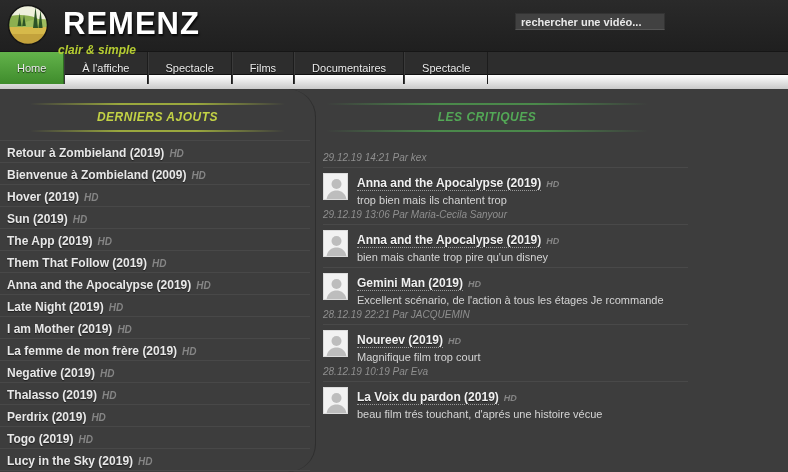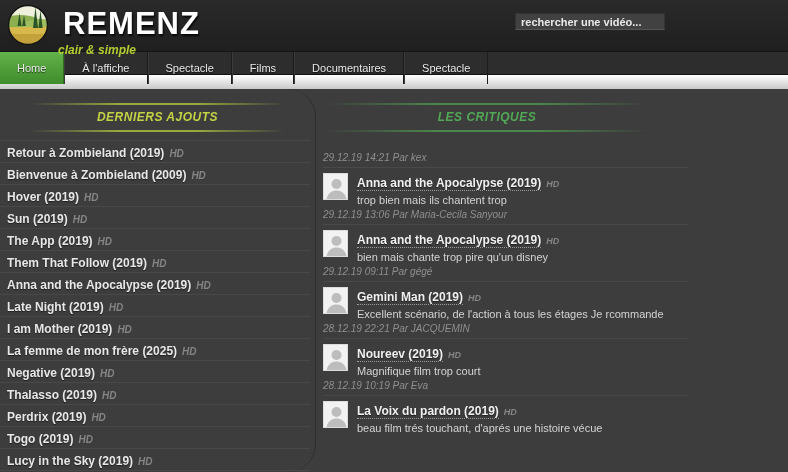--- a/index.html
+++ b/index.html
@@ -150,21 +150,21 @@
           <li class="movie-row">
     <span class="movie-title">Anna and the Apocalypse (2019)</span><span class="hd">HD</span>
   </li>
           <li class="movie-row">
     <span class="movie-title">Late Night (2019)</span><span class="hd">HD</span>
   </li>
           <li class="movie-row">
     <span class="movie-title">I am Mother (2019)</span><span class="hd">HD</span>
   </li>
           <li class="movie-row">
-    <span class="movie-title">La femme de mon frère (2025)</span><span class="hd">HD</span>
+    <span class="movie-title">La femme de mon frère (2019)</span><span class="hd">HD</span>
   </li>
           <li class="movie-row">
     <span class="movie-title">Negative (2019)</span><span class="hd">HD</span>
   </li>
           <li class="movie-row">
     <span class="movie-title">Thalasso (2019)</span><span class="hd">HD</span>
   </li>
           <li class="movie-row">
     <span class="movie-title">Perdrix (2019)</span><span class="hd">HD</span>
   </li>
@@ -208,21 +208,20 @@
         <svg width="25" height="27" viewBox="0 0 25 27">
           <circle cx="12.5" cy="10" r="5" fill="#bdbdbd"></circle>
           <path d="M2.5 27 C2.5 19.5 8 16.5 12.5 16.5 C17 16.5 22.5 19.5 22.5 27 Z" fill="#bdbdbd"></path>
         </svg>
       </div>
       <div class="review-body">
         <span class="review-title">Anna and the Apocalypse (2019)</span><span class="hd">HD</span>
         <div class="review-comment">bien mais chante trop pire qu'un disney</div>
       </div>
     </div>
-    <div class="review-meta">29.12.19 09:11 Par gégé</div>
   </div>
           <div class="review">
     <div class="review-top">
       <div class="avatar">
         <svg width="25" height="27" viewBox="0 0 25 27">
           <circle cx="12.5" cy="10" r="5" fill="#bdbdbd"></circle>
           <path d="M2.5 27 C2.5 19.5 8 16.5 12.5 16.5 C17 16.5 22.5 19.5 22.5 27 Z" fill="#bdbdbd"></path>
         </svg>
       </div>
       <div class="review-body">

